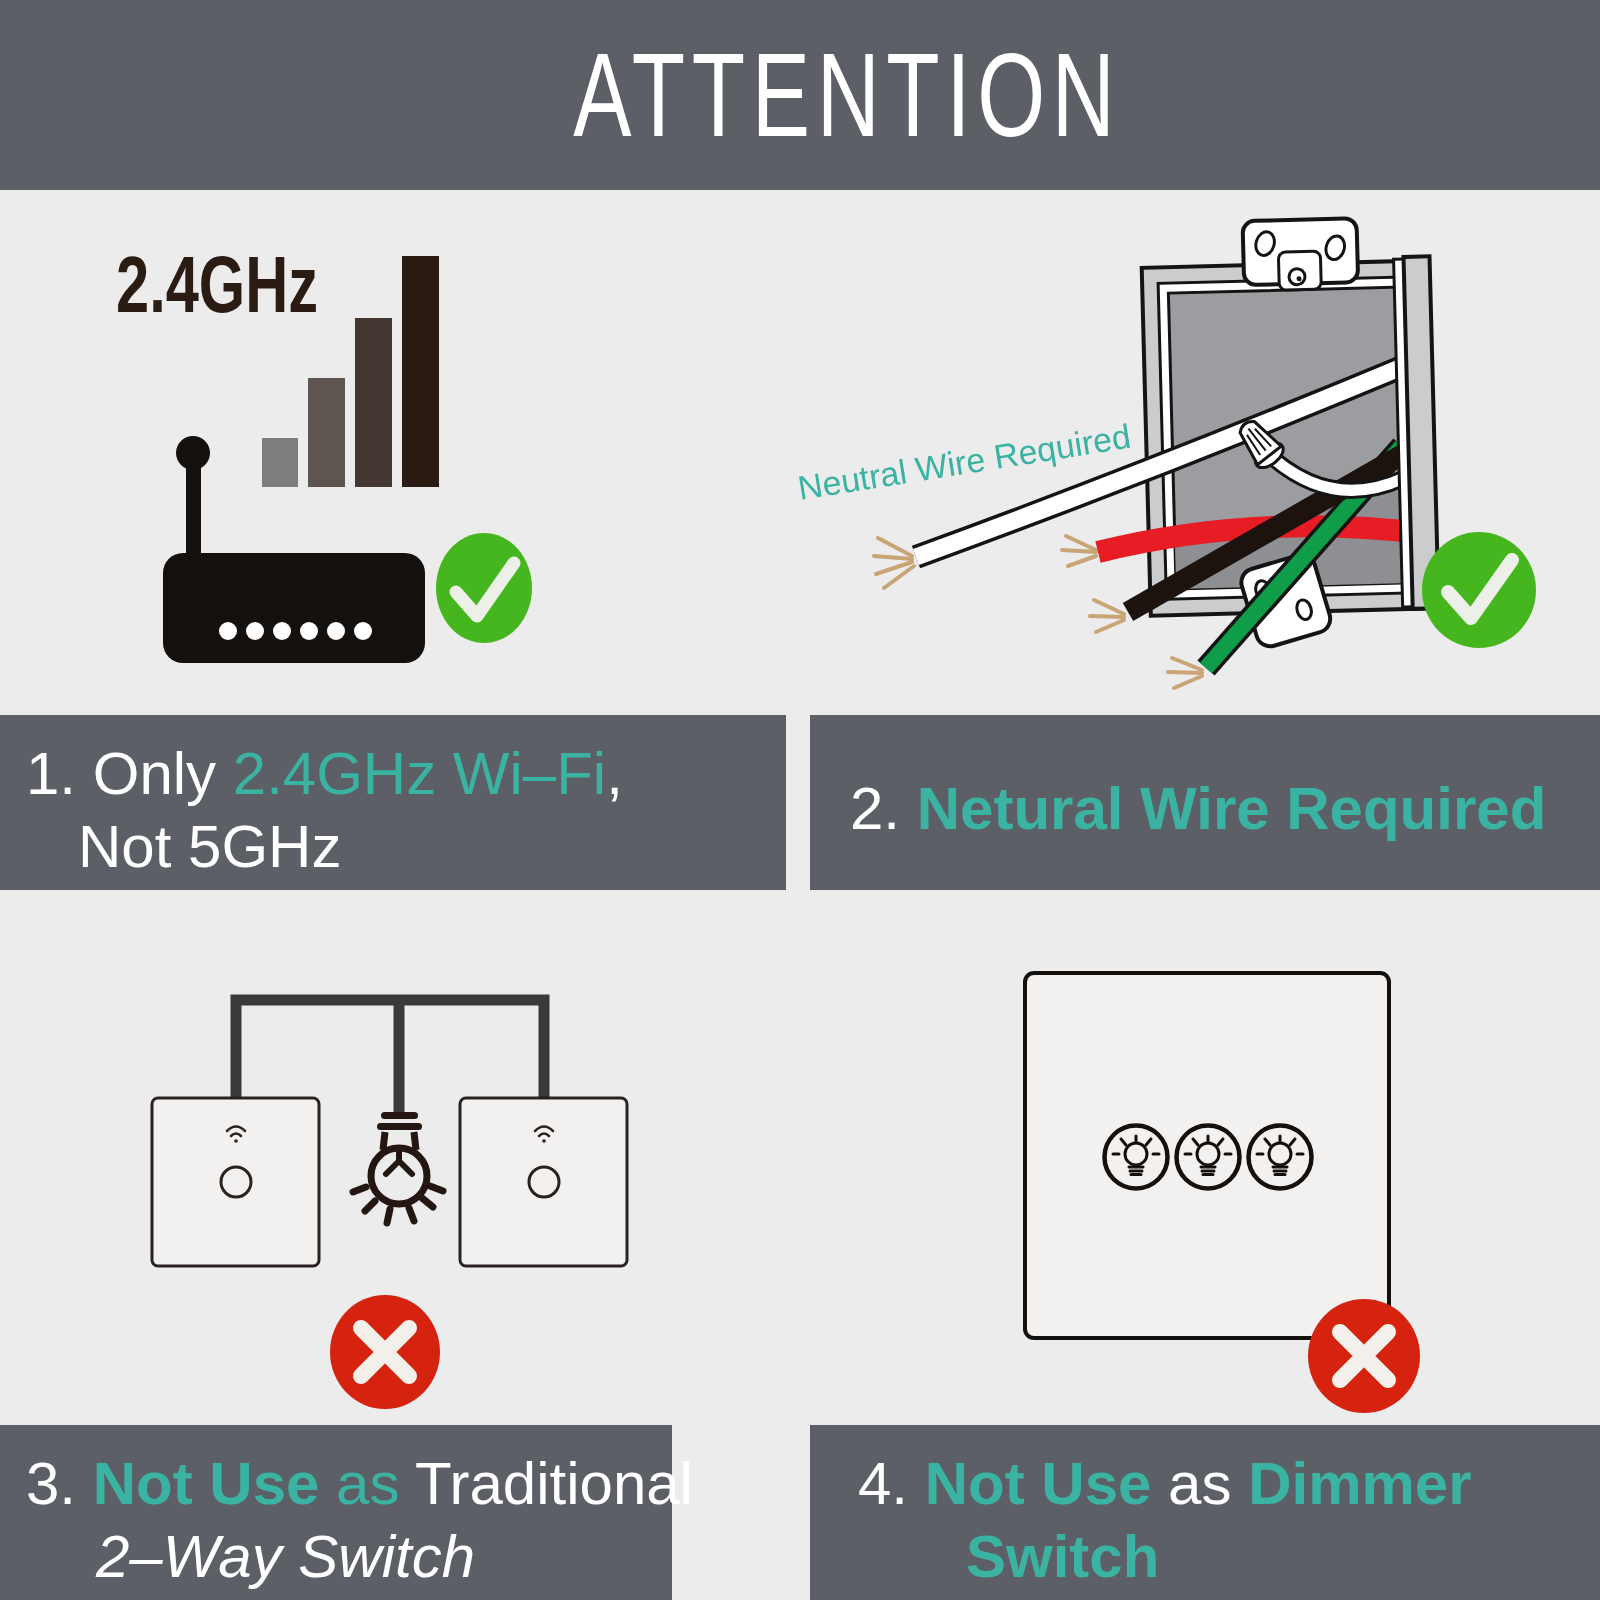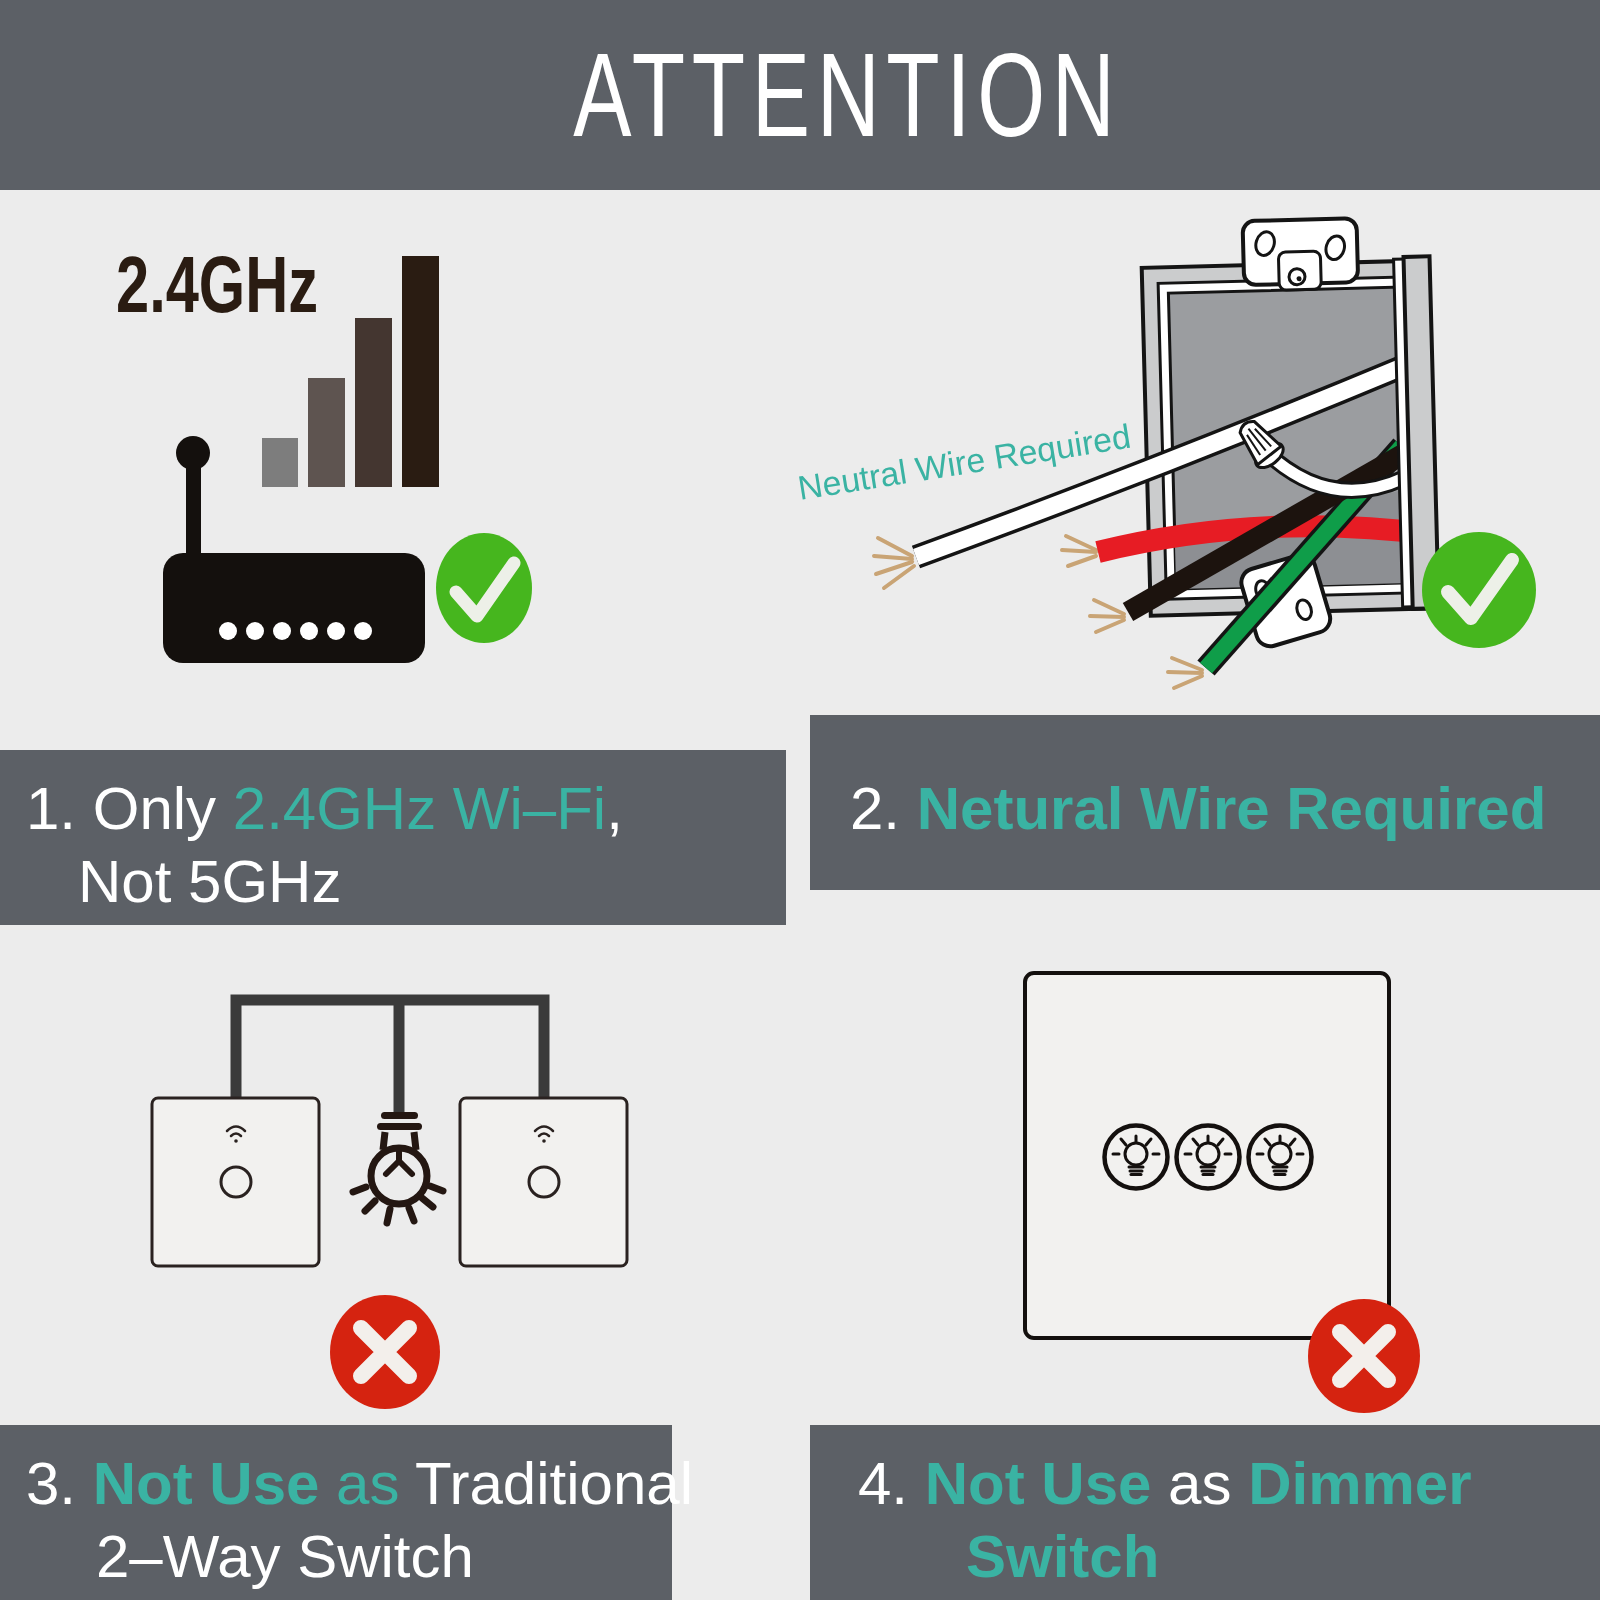--- a/index.html
+++ b/index.html
@@ -29,26 +29,26 @@
   }
   .q-svg{position:absolute;}
   .caption{
     position:absolute;height:175px;background:var(--panel);
     color:#ffffff;font-size:60px;line-height:73px;box-sizing:border-box;
   }
   .cap-line{white-space:pre;}
   .hl{color:var(--teal);}
   .hl-b{color:var(--teal);font-weight:bold;}
   .num{font-weight:400;}
-  #caption-1{left:0;top:715px;width:786px;padding:22px 0 0 26px;margin-top:35px;}
+  #caption-1{left:0;top:715px;width:786px;padding:22px 0 0 26px;}
   #caption-2{left:810px;top:715px;width:790px;padding:57px 0 0 40px;}
   #caption-3{left:0;top:1425px;width:672px;padding:22px 0 0 26px;}
   #caption-4{left:810px;top:1425px;width:924px;padding:22px 0 0 48px;}
   #caption-1 .line2{margin-left:52px;}
-  #caption-3 .line2{margin-left:70px;}
+  #caption-3 .line2{margin-left:70px;font-style:italic;}
   #caption-4 .line2{margin-left:108px;}
   svg text{font-family:"Liberation Sans", sans-serif;}
 </style>
 </head>
 <body>
 
 <div class="banner">
   <div class="title">ATTENTION</div>
 </div>
 

